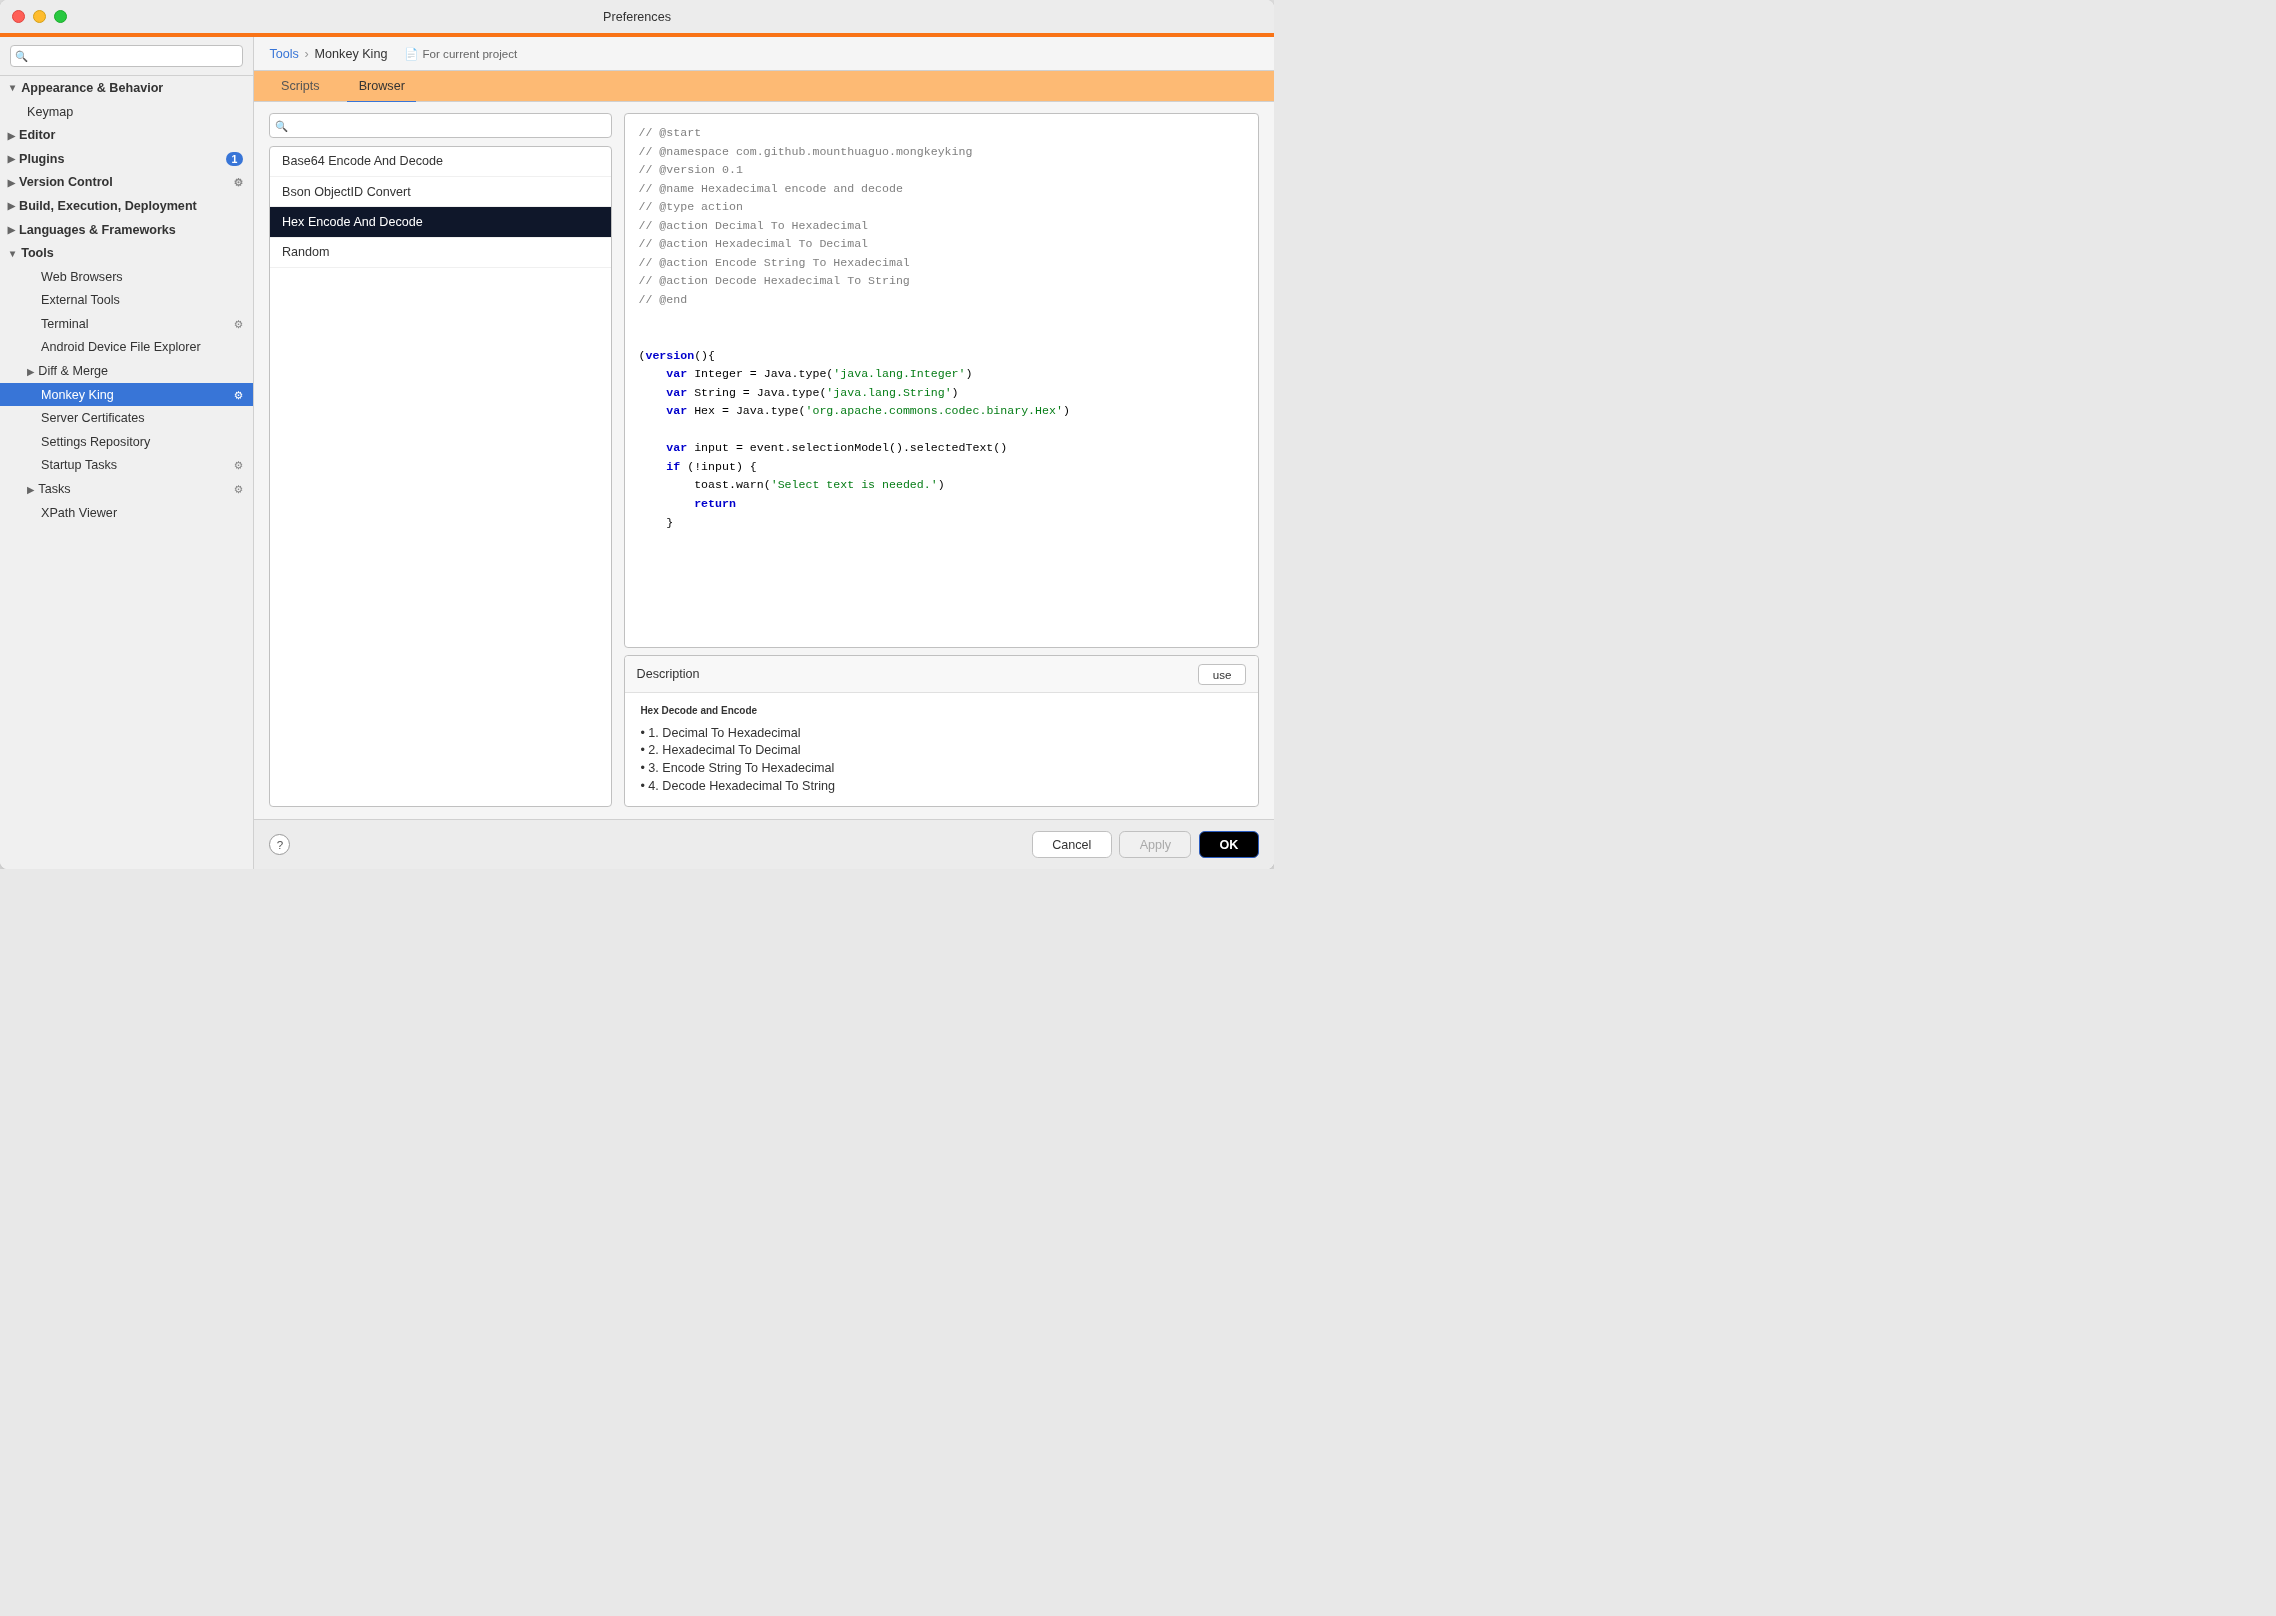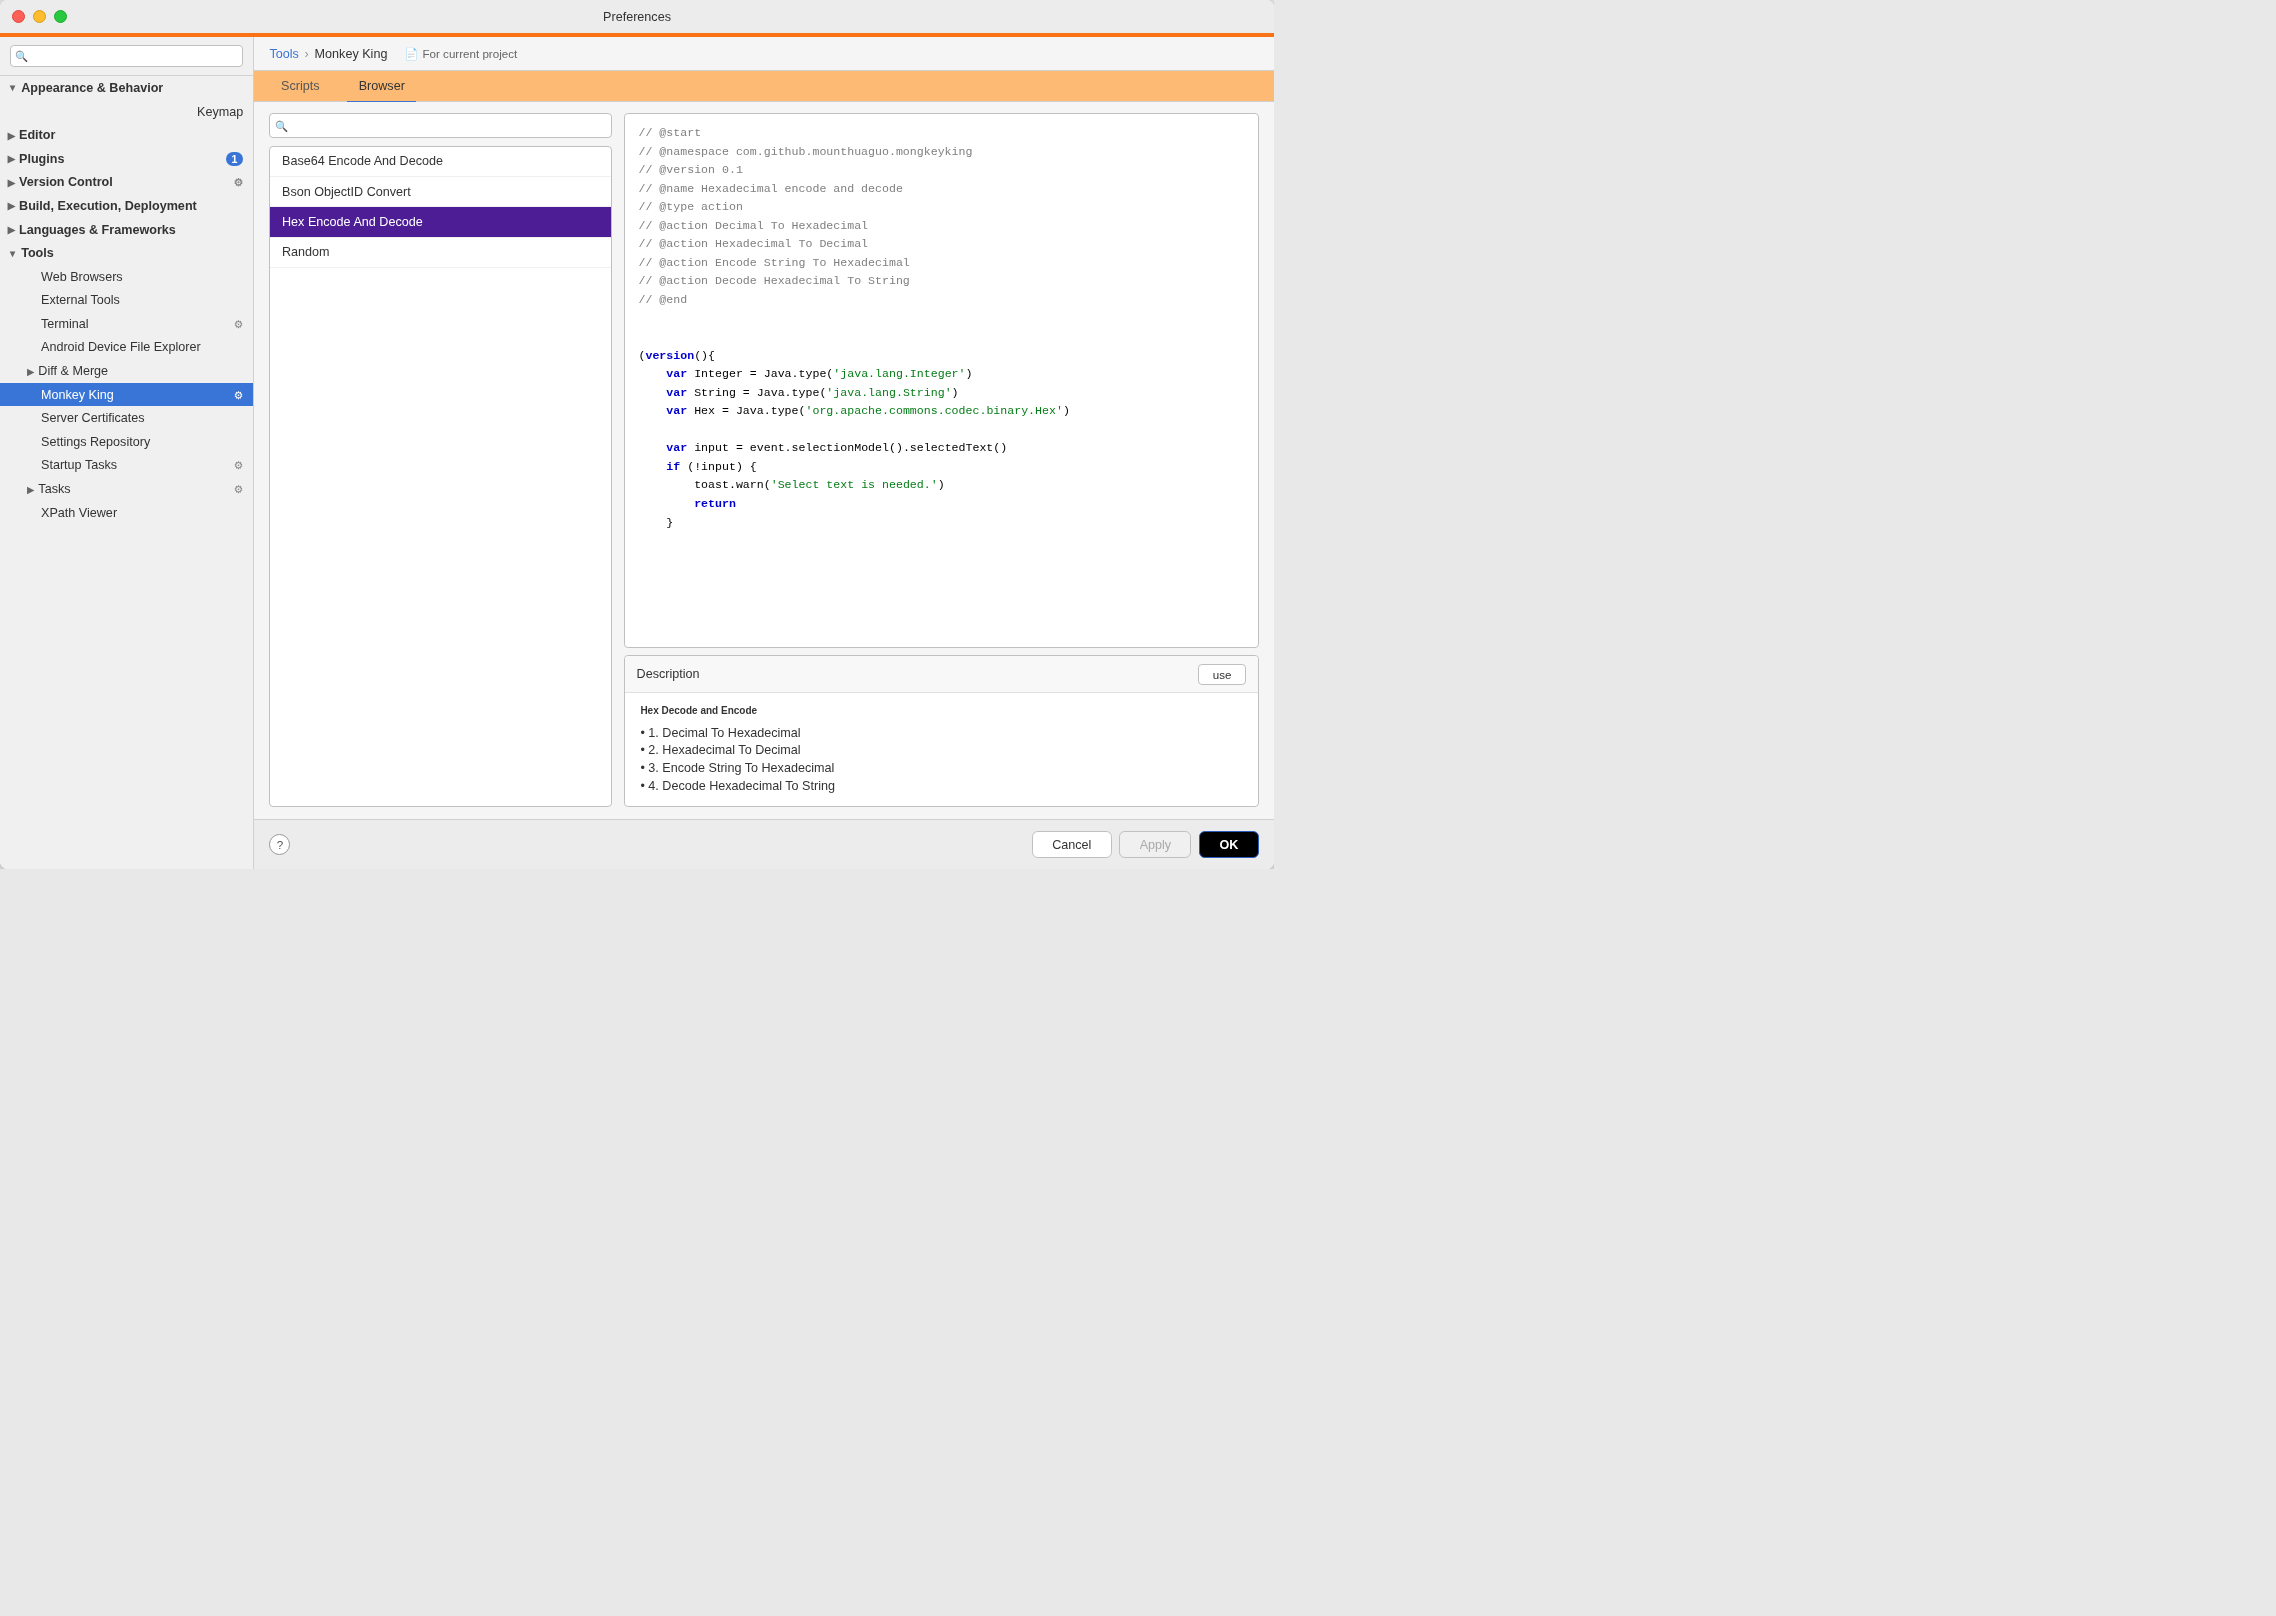--- a/index.html
+++ b/index.html
@@ -106,21 +106,21 @@
       padding: 4.8px 9.7px 4.8px 7.7px;
       cursor: pointer;
       color: #333;
       font-size: 12.6px;
       font-weight: 600;
       display: flex;
       align-items: center;
       gap: 3.9px;
     }
     .chevron { font-size: 9.7px; color: #666; }
-    .sidebar-item.level2 { padding-left: 27px; font-weight: normal; justify-content: flex-end; }
+    .sidebar-item.level2 { padding-left: 27px; font-weight: normal; }
     .sidebar-item.level3 { padding-left: 41px; font-weight: normal; }
     .badge {
       margin-left: auto;
       background: #3875d7;
       color: white;
       border-radius: 9.7px;
       padding: 1px 5.8px;
       font-size: 10.6px;
       min-width: 17.4px;
       text-align: center;
@@ -219,21 +219,21 @@
       overflow-y: auto;
       flex: 1;
     }
     .script-item {
       padding: 7.7px 11.6px;
       cursor: pointer;
       font-size: 12.6px;
       color: #333;
       border-bottom: 1px solid #f0f0f0;
     }
-    .script-item.selected { background: #4c1d95; color: white; }
+    .script-item.selected { background: #0f172a; color: white; }
     
     .code-panel {
       flex: 1;
       display: flex;
       flex-direction: column;
       gap: 7.7px;
       overflow: hidden;
     }
     .code-editor {
       flex: 1;

